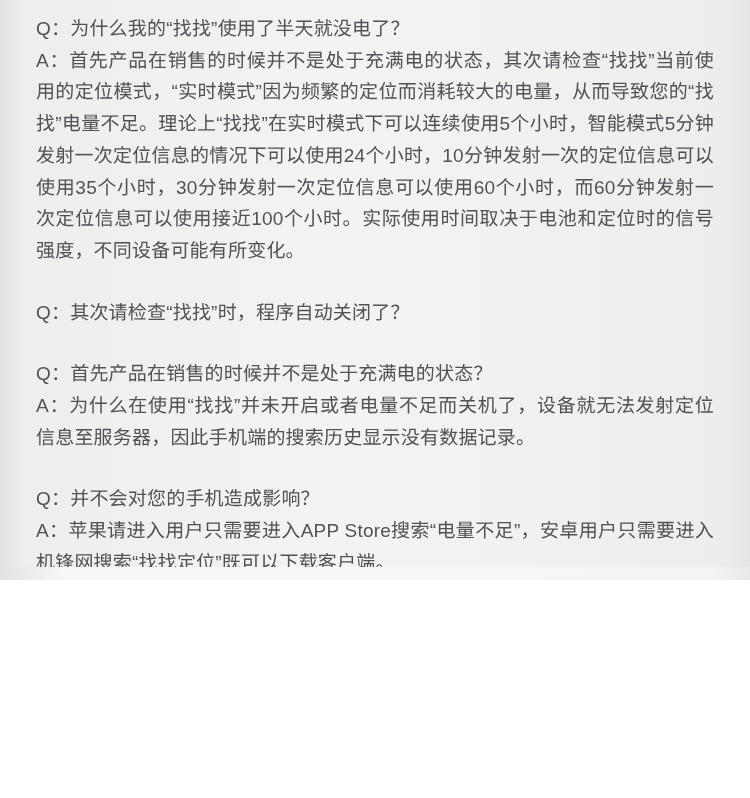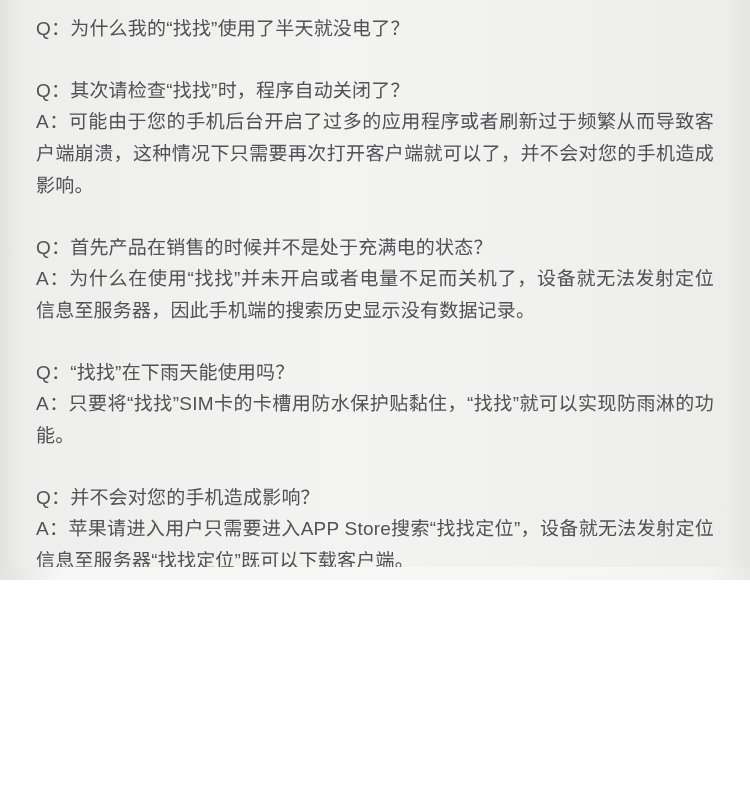--- a/index.html
+++ b/index.html
@@ -62,39 +62,35 @@
 </style>
 </head>
 <body>
 
 <div class="page">
 
   <div class="faq-wrap">
 
     <div class="faq-item">
       <p class="faq-q">Q：为什么我的“找找”使用了半天就没电了？</p>
+      <p class="faq-a">A：首先产品在销售的时候并不是处于充满电的状态，其次请检查“找找”当前使用的定位模式，“实时模式”因为频繁的定位而消耗较大的电量，从而导致您的“找找”电量不足。理论上“找找”在实时模式下可以连续使用5个小时，智能模式5分钟发射一次定位信息的情况下可以使用24个小时，10分钟发射一次的定位信息可以使用35个小时，30分钟发射一次定位信息可以使用60个小时，而60分钟发射一次定位信息可以使用接近100个小时。实际使用时间取决于电池和定位时的信号强度，不同设备可能有所变化。</p>
     </div>
 
     <div class="faq-item">
       <p class="faq-q">Q：其次请检查“找找”时，程序自动关闭了？</p>
-      <p class="faq-a">A：可能由于您的手机后台开启了过多的应用程序或者刷新过于频繁从而导致客户端崩溃，这种情况下只需要再次打开客户端就可以了，并不会对您的手机造成影响。</p>
     </div>
 
     <div class="faq-item">
       <p class="faq-q">Q：首先产品在销售的时候并不是处于充满电的状态？</p>
       <p class="faq-a">A：为什么在使用“找找”并未开启或者电量不足而关机了，设备就无法发射定位信息至服务器，因此手机端的搜索历史显示没有数据记录。</p>
     </div>
 
-    <div class="faq-item">
-      <p class="faq-q">Q：“找找”在下雨天能使用吗？</p>
-      <p class="faq-a">A：只要将“找找”SIM卡的卡槽用防水保护贴黏住，“找找”就可以实现防雨淋的功能。</p>
-    </div>
 
     <div class="faq-item">
       <p class="faq-q">Q：并不会对您的手机造成影响？</p>
-      <p class="faq-a">A：苹果请进入用户只需要进入APP Store搜索“找找定位”，设备就无法发射定位信息至服务器“找找定位”既可以下载客户端。</p>
+      <p class="faq-a">A：苹果请进入用户只需要进入APP Store搜索“电量不足”，安卓用户只需要进入机锋网搜索“找找定位”既可以下载客户端。</p>
     </div>
 
   </div>
 
   <div class="bottom-strip"></div>
 
 </div>
 
 </body></html>

